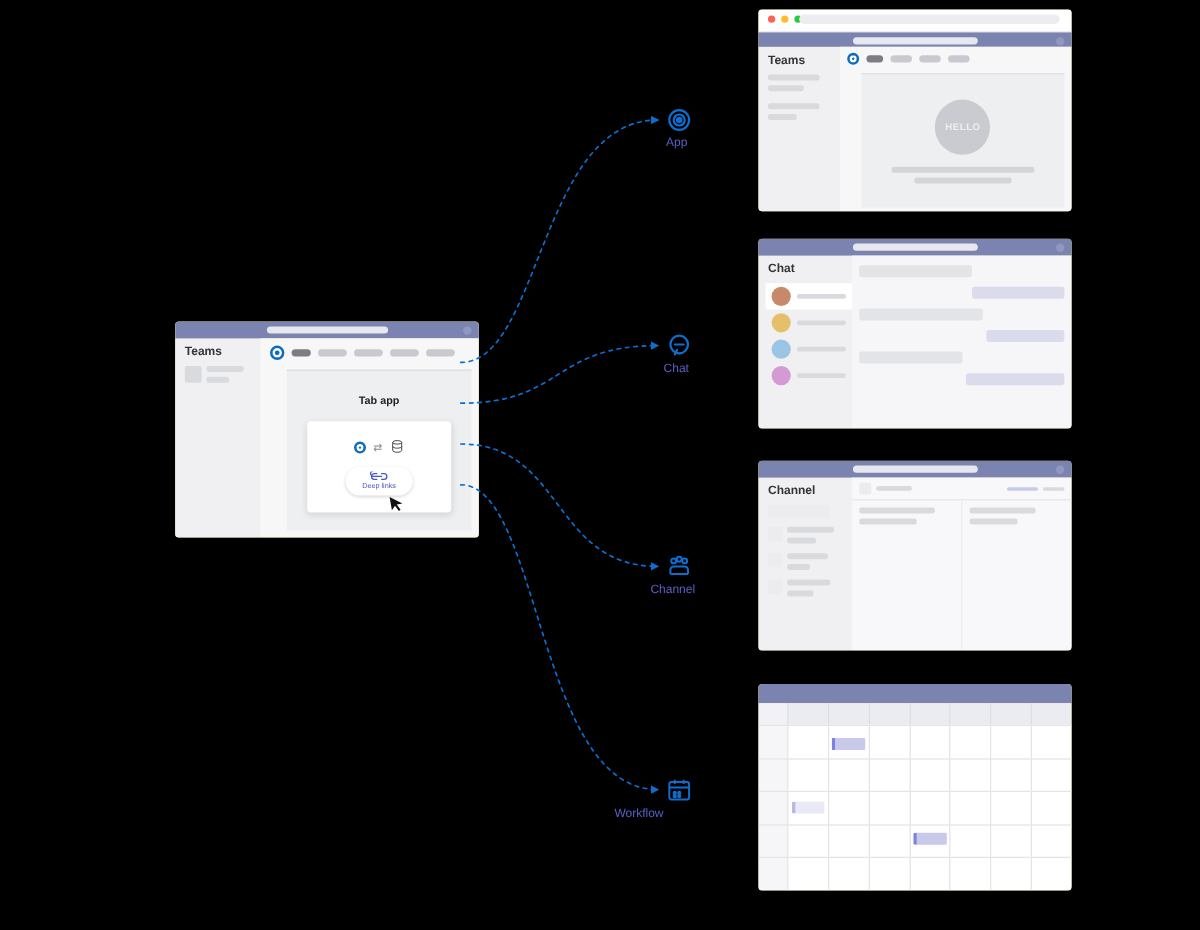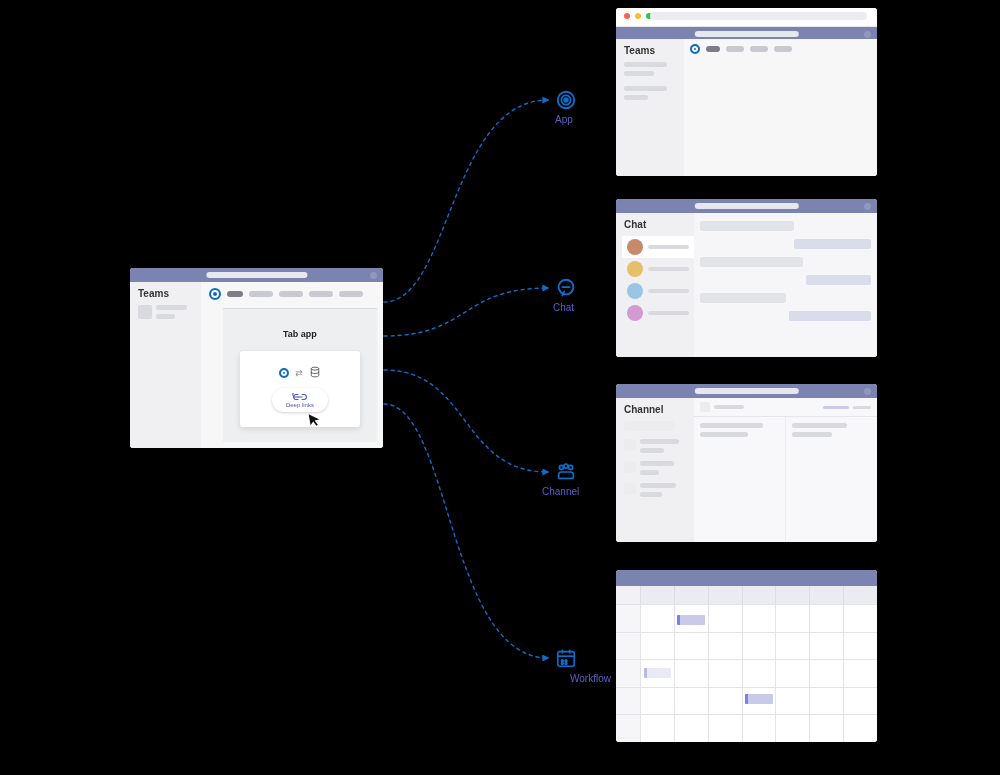--- a/index.html
+++ b/index.html
@@ -9,20 +9,21 @@
     font-family: "Segoe UI", -apple-system, Helvetica, Arial, sans-serif;
     position:relative;
     overflow:hidden;
   }
   .panel {
     position:absolute;
     background:#fef9c3;
     border-radius:3px;
     box-shadow:0 2px 10px rgba(0,0,0,.18);
     overflow:hidden;
+    margin-left:16px;
   }
   
   .title-bar {
     background:#7B83B0;
     height:14px;
     position:relative;
   }
   .title-bar .search-bubble {
     position:absolute;
     left:50%; top:4px;
@@ -256,20 +257,28 @@
       <div class="side-line" style="width:45%"></div>
     </div>
     <div class="main">
       <div class="tab-row" style="padding:5px 6px 3px;">
         <span class="spiral" style="width:10px;height:10px;"></span>
         <span class="tab-pill active" style="width:14px"></span>
         <span class="tab-pill" style="width:18px"></span>
         <span class="tab-pill" style="width:18px"></span>
         <span class="tab-pill" style="width:18px"></span>
       </div>
+      <div style="position:absolute; left:18px; right:6px; top:22px; bottom:4px; background:#EEEFF1; border-top:1px solid #DADBDF; display:flex; flex-direction:column; align-items:center; justify-content:center;">
+        <div class="hello-circle">
+            <span>HELLO</span>
+          </div>
+        <div style="height:10px"></div>
+        <div class="fat-line" style="width:70%; height:5px; margin-bottom:4px;"></div>
+        <div class="fat-line" style="width:48%; height:5px;"></div>
+      </div>
     </div>
   </div>
 </div>
 
 <div class="branch-icon" style="left:555px; top:277px;">
   <svg viewBox="0 0 24 24" fill="none" stroke="#0D6ECF" stroke-width="2">
       <circle cx="12" cy="11" r="8"></circle>
       <path d="M8 20 L10 16" stroke-linecap="round"></path>
       <path d="M8 11h8" stroke-linecap="round"></path>
     </svg>
@@ -380,21 +389,21 @@
   <svg viewBox="0 0 24 24" fill="none" stroke="#0D6ECF" stroke-width="1.8">
     <rect x="3" y="5" width="18" height="16" rx="2"></rect>
       <path d="M3 10h18"></path>
       <path d="M8 3v4M16 3v4"></path>
     <circle cx="8" cy="15" r="1" fill="#0D6ECF"></circle>
       <circle cx="12" cy="15" r="1" fill="#0D6ECF"></circle>
       <circle cx="8" cy="18" r="1" fill="#0D6ECF"></circle>
       <circle cx="12" cy="18" r="1" fill="#0D6ECF"></circle>
   </svg>
 </div>
-<div class="branch-label" style="left:570px; top:674px;">Workflow</div>
+<div class="branch-label" style="left:512px; top:674px;">Workflow</div>
 
 <div class="panel" style="left:616px; top:570px; width:261px; height:172px;">
   <div class="wf-title-bar">
     <div class="search-bubble"></div>
     <div class="ctl-dot"></div>
   </div>
   <div style="position:relative; height:calc(100% - 16px);">
     <div class="cal">
       <div class="cal-head">
           <div></div>

